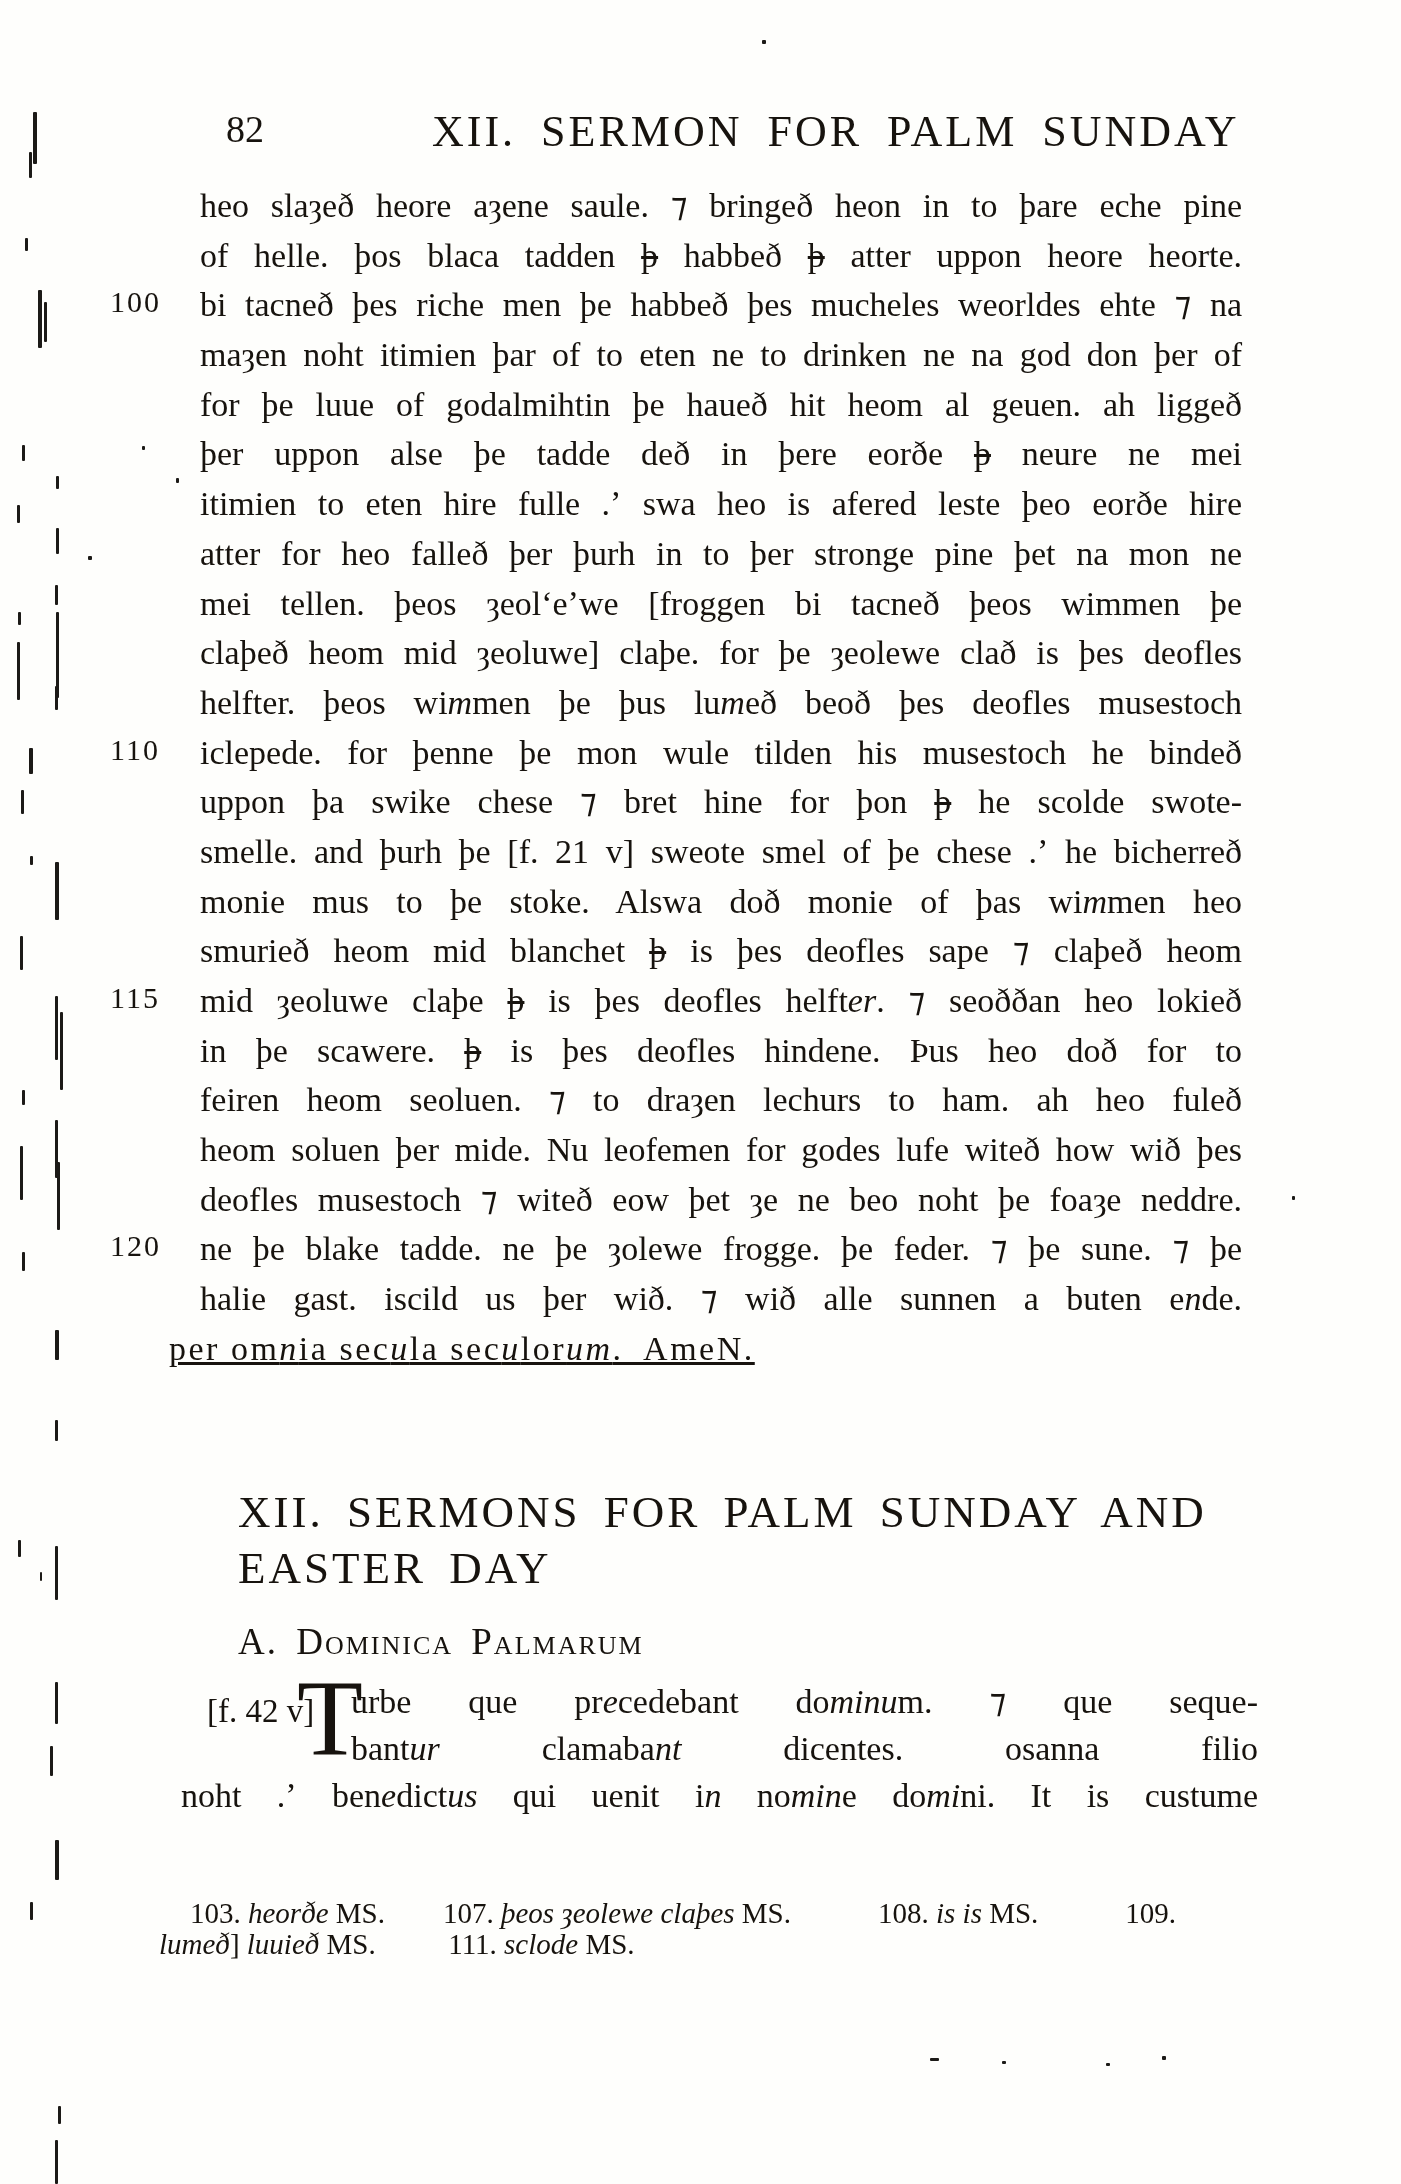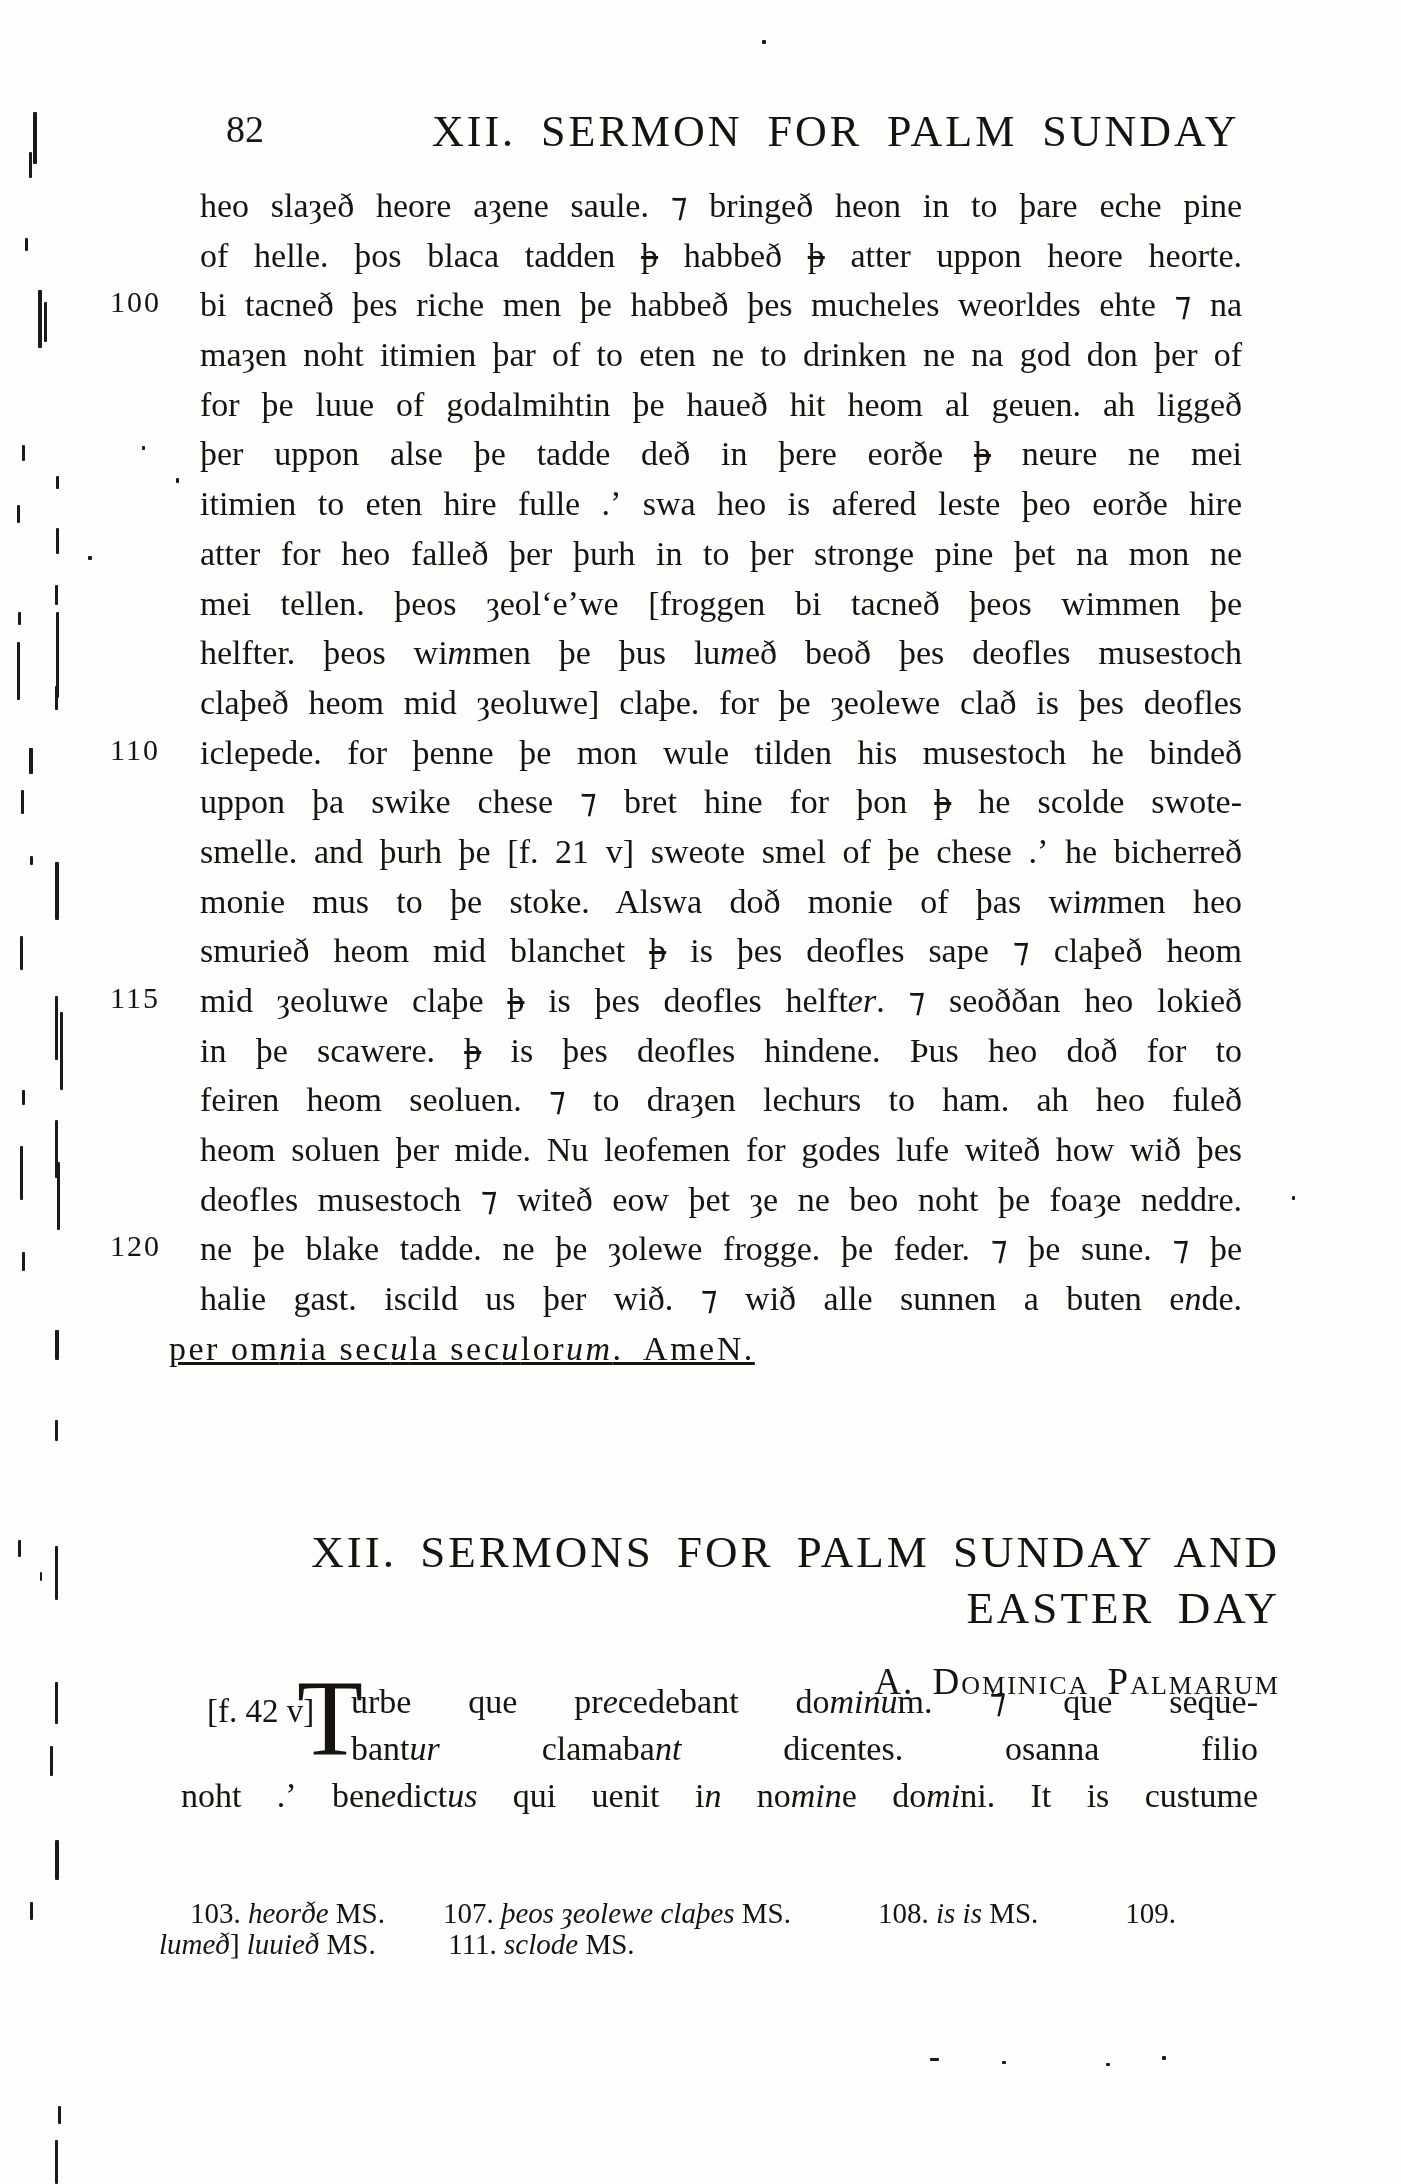--- a/index.html
+++ b/index.html
@@ -20,21 +20,21 @@
               font-size:34px; line-height:49.7px; }
   .bline { position:relative; height:49.7px; text-align:justify; text-align-last:justify; white-space:normal; }
   .bline.noj { text-align-last:left;text-decoration:underline; }
   .bline.noj span { letter-spacing:2.5px; }
   .out { margin-left:-31px; }
   .lno { position:absolute; left:-90px; top:7px; width:74px; font-size:30px;
          letter-spacing:2px; line-height:1; text-align:left; }
   .it { font-style:italic; }
   .bar { text-decoration:line-through; text-decoration-thickness:2.5px; }
   
-  .secthead { position:absolute; left:238px; top:1524px; width:1042px; text-align:right; }
+  .secthead { position:absolute; left:238px; top:1484px; width:1042px; text-align:left; }
   .h1 { font-size:45px; line-height:56px; letter-spacing:3px; word-spacing:9px; white-space:nowrap; }
   .h2 { font-variant:small-caps; font-size:37px; margin-top:24px;
         letter-spacing:2px; word-spacing:7px; }
   
   .incipit { position:absolute; left:181px; top:1678px; width:1077px;
              font-size:34px; line-height:47px; }
   .iline { position:relative; height:47px; text-align:justify; text-align-last:justify; }
   .iline.ind { padding-left:170px; }
   .folio { position:absolute; left:26px; top:10px; font-size:33px; }
   .dropcap { position:absolute; left:116px; top:0px; font-size:108px; line-height:80px; }
@@ -106,22 +106,22 @@
   <main class="bodytext" id="body-lines">
       <div class="bline"><span>heo slaȝeð heore aȝene saule. ⁊ bringeð heon in to þare eche pine</span></div>
       <div class="bline"><span>of helle. þos blaca tadden </span><span class="bar">þ</span><span> habbeð </span><span class="bar">þ</span><span> atter uppon heore heorte.</span></div>
       <div class="bline"><span class="lno">100</span><span>bi tacneð þes riche men þe habbeð þes mucheles weorldes ehte ⁊ na</span></div>
       <div class="bline"><span>maȝen noht itimien þar of to eten ne to drinken ne na god don þer of</span></div>
       <div class="bline"><span>for þe luue of godalmihtin þe haueð hit heom al geuen. ah liggeð</span></div>
       <div class="bline"><span>þer uppon alse þe tadde deð in þere eorðe </span><span class="bar">þ</span><span> neure ne mei</span></div>
       <div class="bline"><span>itimien to eten hire fulle .ʼ swa heo is afered leste þeo eorðe hire</span></div>
       <div class="bline"><span>atter for heo falleð þer þurh in to þer stronge pine þet na mon ne</span></div>
       <div class="bline"><span>mei tellen. þeos ȝeolʻeʼwe [froggen bi tacneð þeos wimmen þe</span></div>
+      <div class="bline"><span>claþeð heom mid ȝeoluwe] claþe. for þe ȝeolewe clað is þes deofles</span></div>
       <div class="bline"><span>helfter. þeos wi</span><span class="it">m</span><span>men þe þus lu</span><span class="it">m</span><span>eð beoð þes deofles musestoch</span></div>
-      <div class="bline"><span>claþeð heom mid ȝeoluwe] claþe. for þe ȝeolewe clað is þes deofles</span></div>
       <div class="bline"><span class="lno">110</span><span>iclepede. for þenne þe mon wule tilden his musestoch he bindeð</span></div>
       <div class="bline"><span>uppon þa swike chese ⁊ bret hine for þon </span><span class="bar">þ</span><span> he scolde swote-</span></div>
       <div class="bline"><span>smelle. and þurh þe [f. 21 v] sweote smel of þe chese .ʼ he bicherreð</span></div>
       <div class="bline"><span>monie mus to þe stoke. Alswa doð monie of þas wi</span><span class="it">m</span><span>men heo</span></div>
       <div class="bline"><span>smurieð heom mid blanchet </span><span class="bar">þ</span><span> is þes deofles sape ⁊ claþeð heom</span></div>
       <div class="bline"><span class="lno">115</span><span>mid ȝeoluwe claþe </span><span class="bar">þ</span><span> is þes deofles helft</span><span class="it">er</span><span>. ⁊ seoððan heo lokieð</span></div>
       <div class="bline"><span>in þe scawere. </span><span class="bar">þ</span><span> is þes deofles hindene. Þus heo doð for to</span></div>
       <div class="bline"><span>feiren heom seoluen. ⁊ to draȝen lechurs to ham. ah heo fuleð</span></div>
       <div class="bline"><span>heom soluen þer mide. Nu leofemen for godes lufe witeð how wið þes</span></div>
       <div class="bline"><span>deofles musestoch ⁊ witeð eow þet ȝe ne beo noht þe foaȝe neddre.</span></div>

